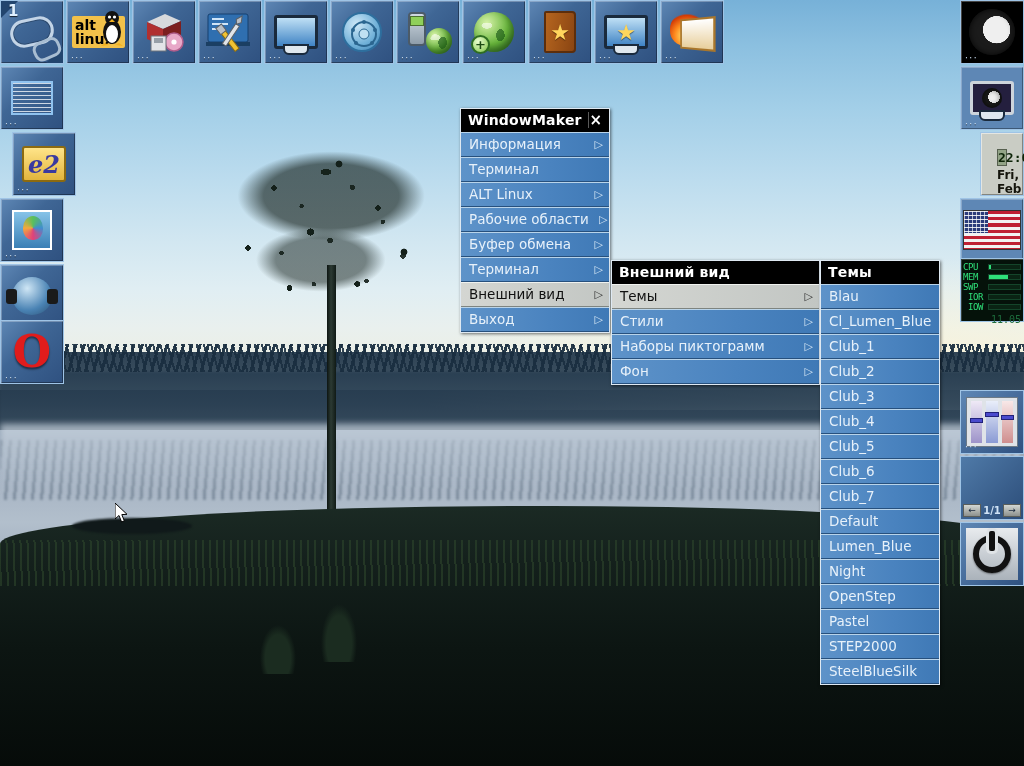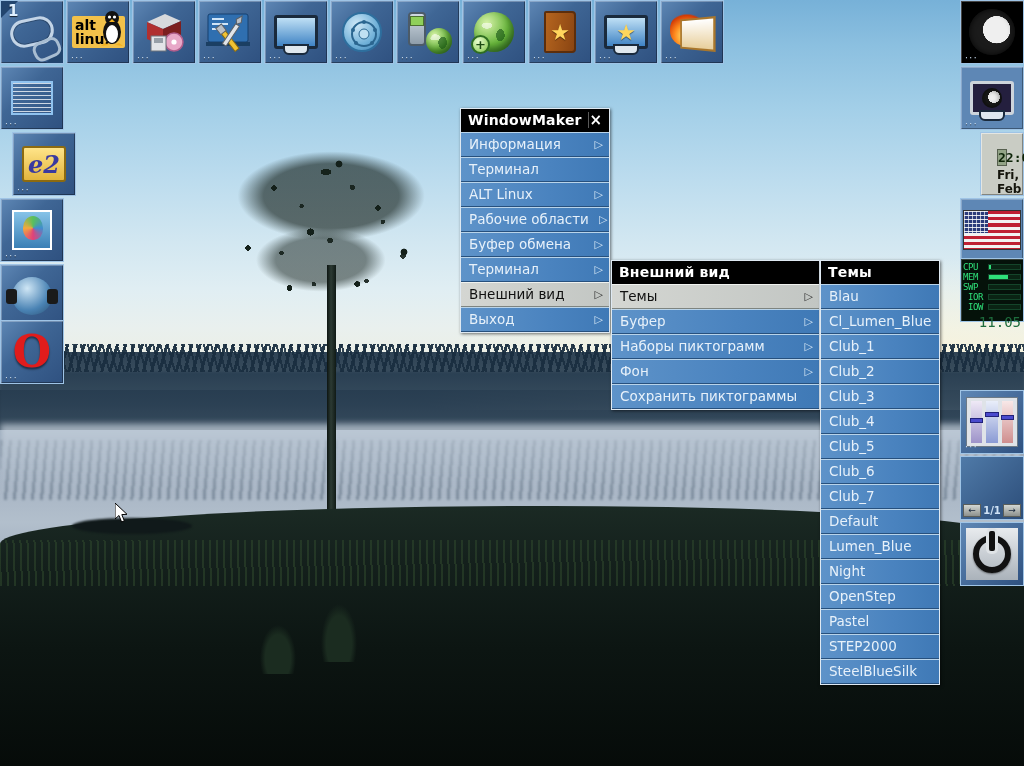--- a/index.html
+++ b/index.html
@@ -312,21 +312,21 @@
     position: absolute; width: 64px; height: 64px;
     background: #05120a; border: 1px solid #9fc4e6;
     box-shadow: inset 1px 1px 0 rgba(255,255,255,.2);
     padding: 3px 2px;
     font-family: "DejaVu Sans Mono", monospace;
   }
   .sysmon .row { display: flex; align-items: center; height: 10px; }
   .sysmon .lbl { width: 25px; color: #2fe07a; font-size: 9px; line-height: 9px; letter-spacing: -.4px; }
   .sysmon .bar { flex: 1; height: 6px; background: #0a2414; border: 1px solid #14452a; position: relative; }
   .sysmon .bar i { position: absolute; left: 0; top: 0; bottom: 0; background: #2fe07a; display: block; }
-  .sysmon .foot { margin-top: 2px; color: #1d6b3c; font-size: 14px; text-align: right; }
+  .sysmon .foot { margin-top: 2px; color: #1d6b3c; font-size: 10px; text-align: right; }
 
   
   .leddock {
     position: absolute; width: 64px; height: 64px;
     background: #1f4a80; border: 1px solid #9fc4e6; padding: 3px;
   }
   .leddock .scr {
     height: 38px; background: #030c06; border: 1px solid #0d3a1e;
     color: #25c063; font-family: "DejaVu Sans Mono", monospace; font-size: 10px;
     text-align: center; padding-top: 2px; letter-spacing: .5px;
@@ -766,33 +766,30 @@
 
   <div class="menu" style="left:611px; top:260px; width:209px;">
     <div class="title">
       <span>Внешний вид</span>
     </div>
     <div class="item sel">
       <span>Темы</span>
       <span class="arrow">▷</span>
     </div>
     <div class="item">
-      <span>Буфер</span>
+      <span>Стили</span>
       <span class="arrow">▷</span>
     </div>
     <div class="item">
       <span>Наборы пиктограмм</span>
       <span class="arrow">▷</span>
     </div>
     <div class="item">
       <span>Фон</span>
       <span class="arrow">▷</span>
-    </div>
-    <div class="item">
-      <span>Сохранить пиктограммы</span>
     </div>
   </div>
 
   <div class="menu" style="left:820px; top:260px; width:120px;">
     <div class="title">
       <span>Темы</span>
     </div>
     <div class="item">
         <span>Blau</span>
       </div>

